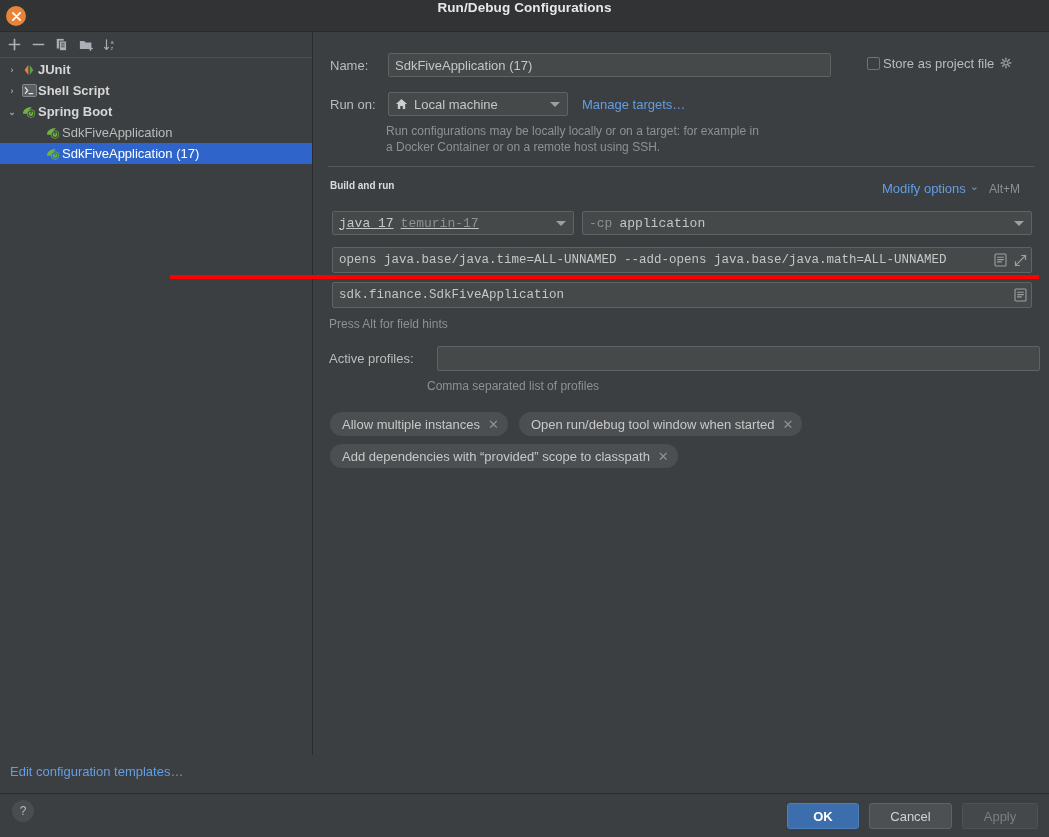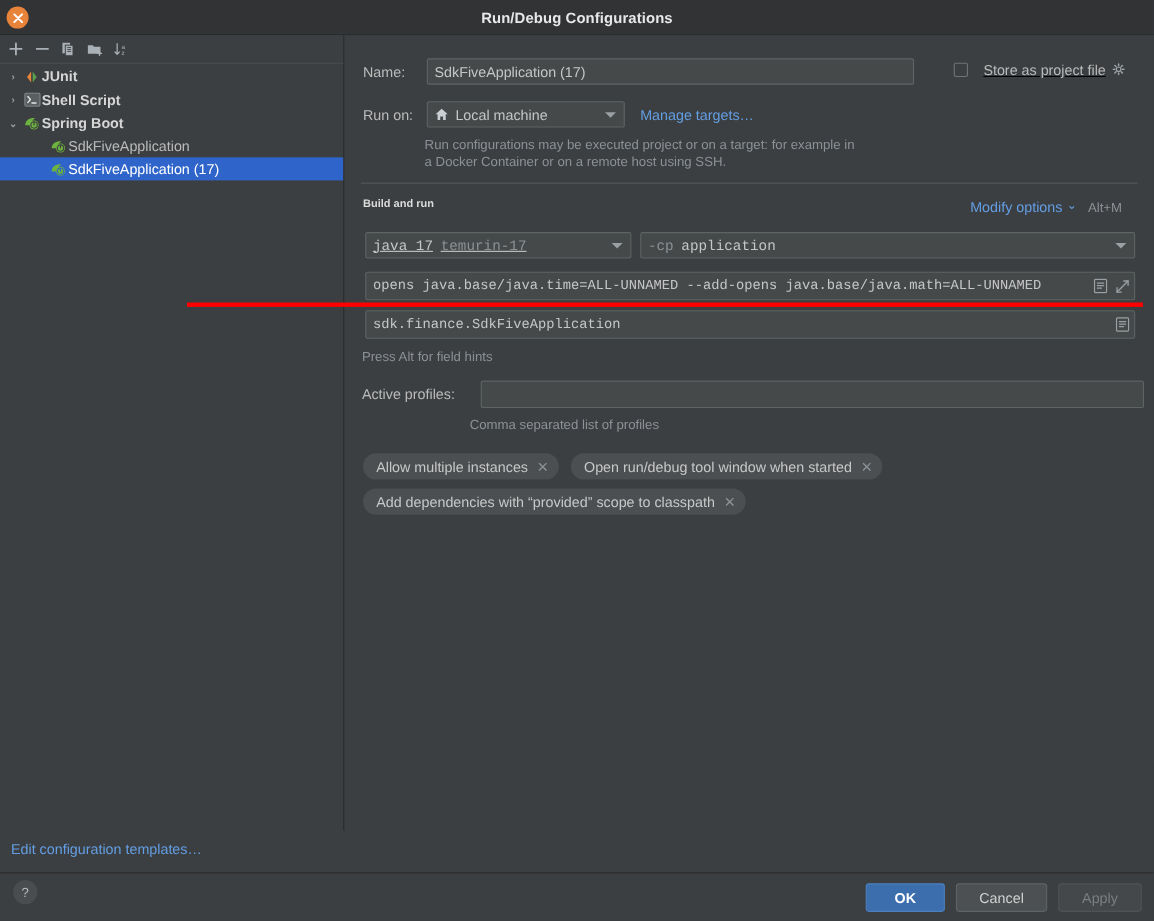--- a/index.html
+++ b/index.html
@@ -12,21 +12,21 @@
   #app {
     position: relative;
     width: 1049px; height: 837px;
     background: #3c3f41;
   }
 
   
   .titlebar {
     position: absolute; left: 0; top: 0; width: 1049px; height: 32px;
     background: #313335;
-    display: flex; align-items: center;
+    display: flex; align-items: flex-start;
   }
   .close-btn {
     position: absolute; left: 6px; top: 6px;
     width: 20px; height: 20px; border-radius: 50%;
     background: #e8833a;
     display: flex; align-items: center; justify-content: center;
     color: #fff; font-size: 12px; font-weight: bold; line-height: 1;
     cursor: pointer;
   }
   .titlebar-title {
@@ -96,21 +96,21 @@
     font-size: 13px;
     padding: 0 6px;
     display: flex; align-items: center;
     height: 24px;
   }
   .mono {
     font-family: "Liberation Mono", "DejaVu Sans Mono", monospace;
     font-size: 12.5px;
   }
 
-  .checkbox-wrap { display: flex; align-items: center; gap: 14px; cursor: pointer; text-decoration: underline; }
+  .checkbox-wrap { display: flex; align-items: center; gap: 3px; cursor: pointer; }
   .cbox {
     width: 13px; height: 13px;
     border: 1px solid #6e7377; border-radius: 2px;
     background: #3c3f41;
   }
 
   .combo {
     position: relative;
     background: #45494a;
     border: 1px solid #5e6364;
@@ -343,21 +343,21 @@
             <path d="M7 1 L13 6.4 H11 V12 H8.4 V8.6 H5.6 V12 H3 V6.4 H1 Z" fill="#c9cfd3"></path>
           </svg>
         </span>
         <span>Local machine</span>
         <span class="arrow"></span>
       </span>
       <span class="link" style="margin-left:14px;">Manage targets…</span>
     </div>
 
     <div style="position:absolute; left:72px; top:91px; line-height:16px;">
-      <div class="lbl-dim">Run configurations may be executed project or on a target: for example in</div>
+      <div class="lbl-dim">Run configurations may be locally locally or on a target: for example in</div>
       <div class="lbl-dim">a Docker Container or on a remote host using SSH.</div>
     </div>
 
     <div class="sep" style="left:14px; top:134px; width:706px;"></div>
 
     <div style="position:absolute; left:16px; top:148px;" class="section-title">Build and run</div>
     <div class="row" style="left:568px; top:149px;">
       <span class="link">Modify options</span>
       <span class="link" style="margin-left:4px; font-size:11px; position:relative; top:-2px;">⌄</span>
       <span class="lbl-dim" style="margin-left:10px;">Alt+M</span>

